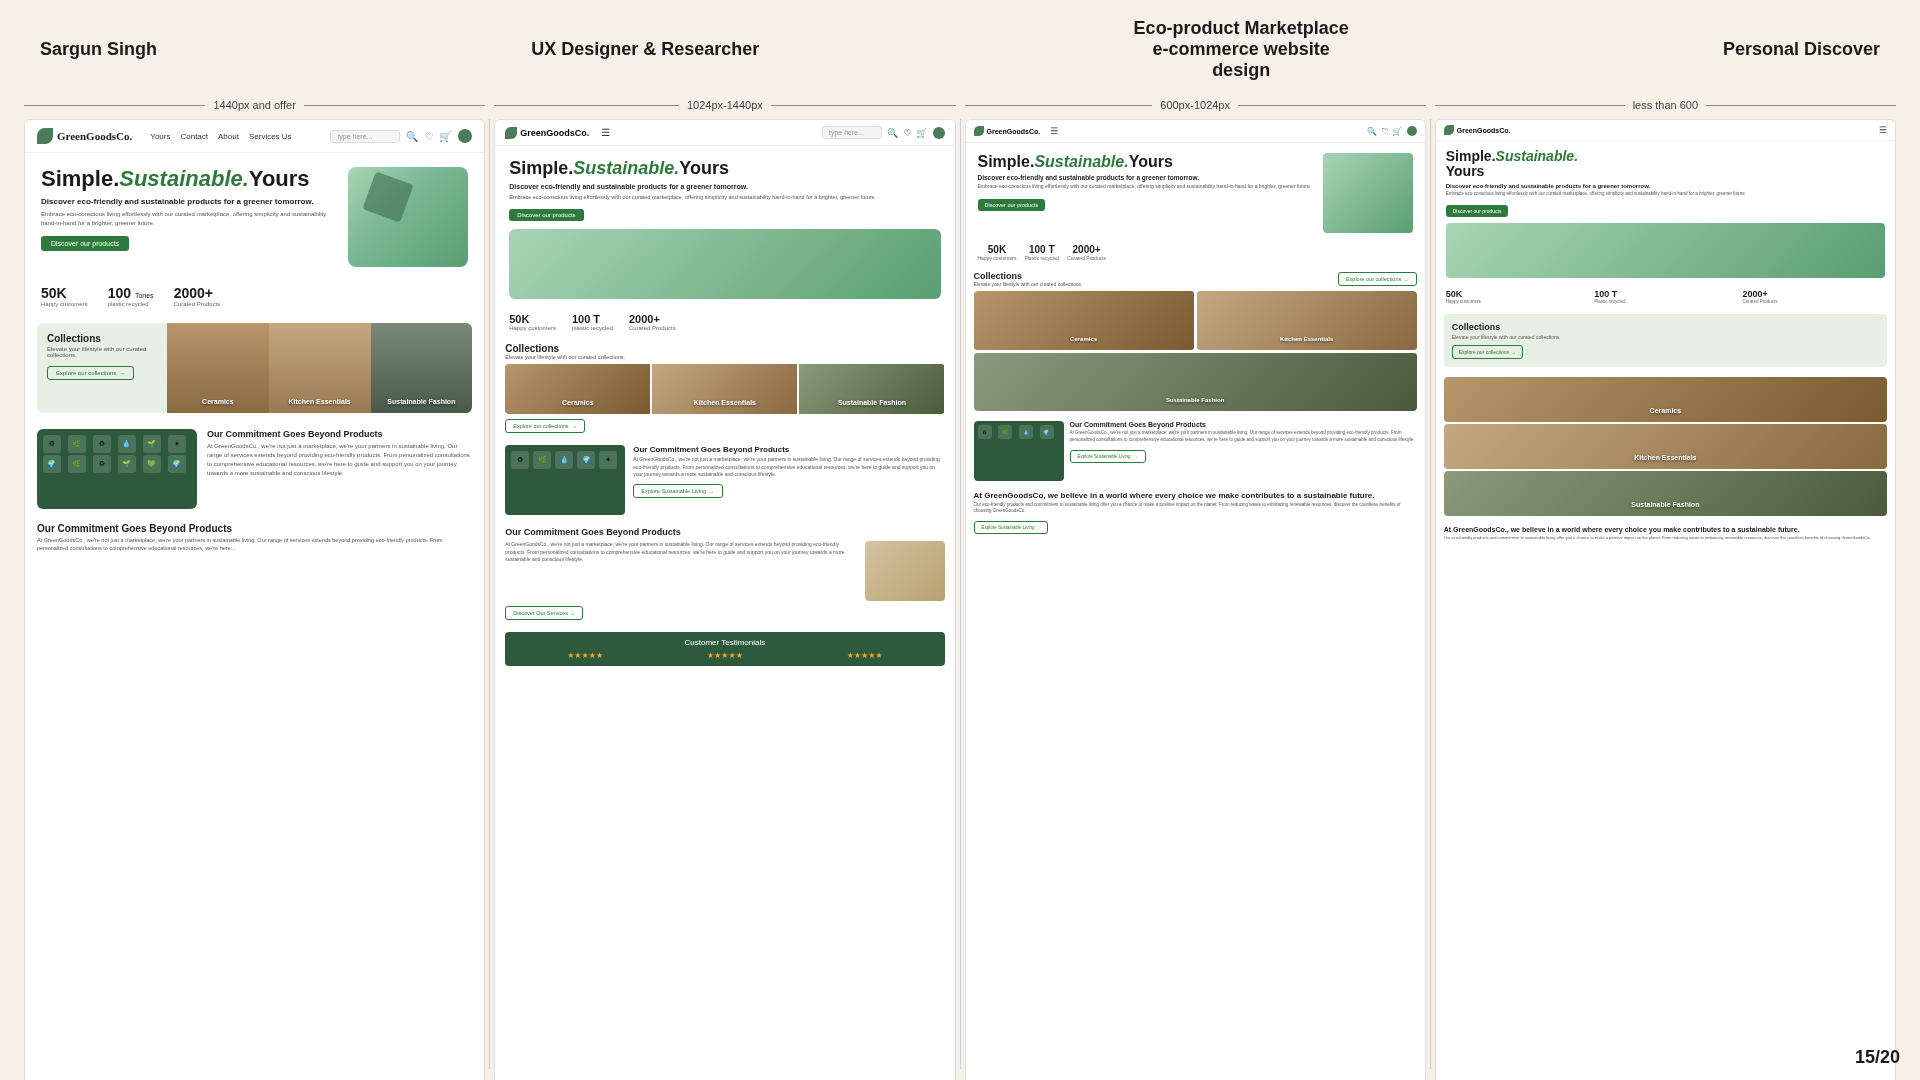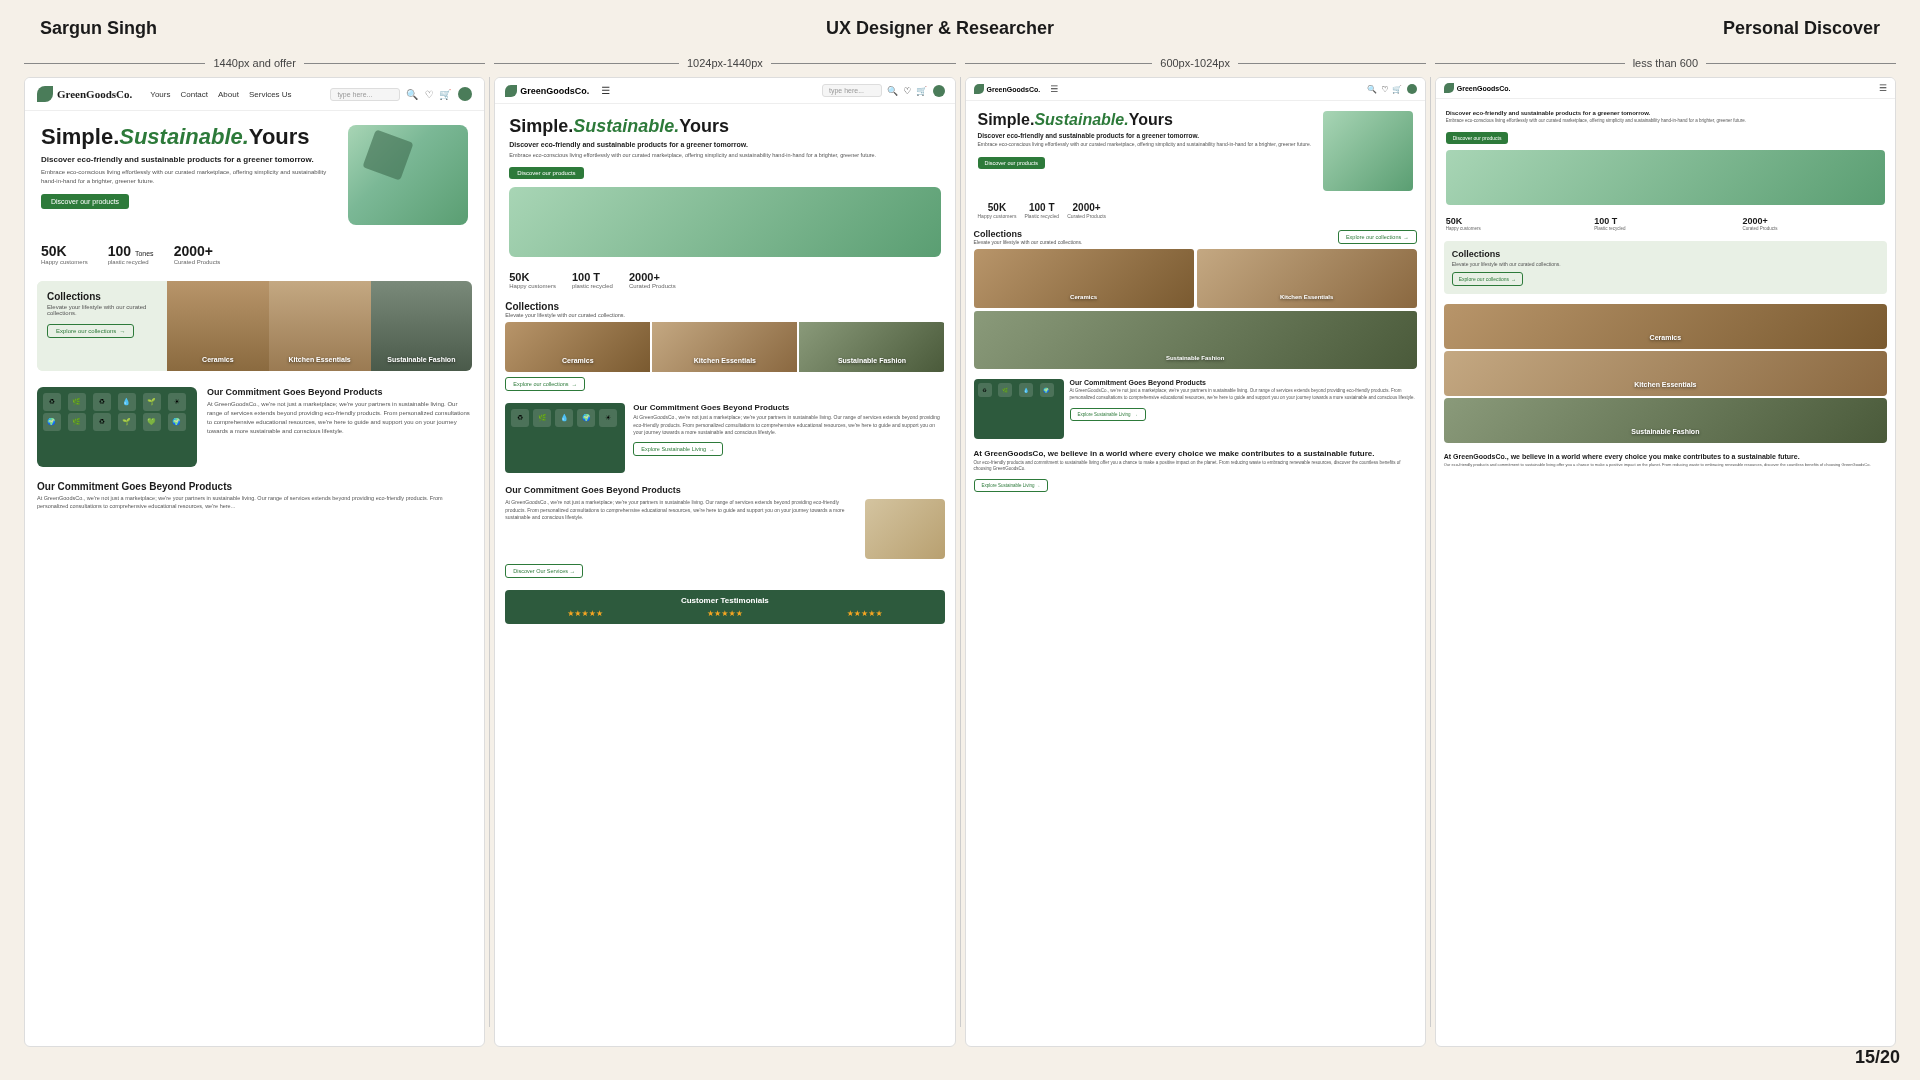--- a/index.html
+++ b/index.html
@@ -376,21 +376,21 @@
       border-radius: 4px;
       flex-shrink: 0;
     }
 
     .testimonials2 {
       background: #2d5a3d;
       margin: 6px 10px;
       border-radius: 4px;
       padding: 6px 10px;
     }
-    .testimonials2-title { font-size: 8px; font-weight: 700; color: #fff; font-family: sans-serif; text-align: center; }
+    .testimonials2-title { font-size: 8px; font-weight: 400; color: #fff; font-family: sans-serif; text-align: center; }
 
     .nav3 {
       display: flex;
       align-items: center;
       padding: 6px 8px;
       border-bottom: 1px solid #eee;
       gap: 6px;
       background: #fff;
     }
 
@@ -538,20 +538,25 @@
       background: #888;
     }
     .bp-text { white-space: nowrap; padding: 0 4px; }
   </style>
 </head>
 <body>
 
 <div class="header">
   <div class="header-left">Sargun Singh</div>
   <div class="header-center">UX Designer &amp; Researcher</div>
+  <div class="header-project">
+    <div class="header-project-title">Eco-product Marketplace</div>
+    <div class="header-project-title">e-commerce website</div>
+    <div class="header-project-title">design</div>
+  </div>
   <div class="header-right">Personal Discover</div>
 </div>
 
 <div class="main-content">
 
   <div class="breakpoint-section">
     <div class="bp-label-row">
       <div class="bp-line"></div>
       <span class="bp-text">1440px and offer</span>
       <div class="bp-line"></div>
@@ -883,20 +888,23 @@
 
       <div class="nav4">
         <div style="display:flex;align-items:center;gap:3px;">
           <div class="logo-leaf" style="width:10px;height:10px;"></div>
           <span style="font-size:7px;font-weight:700;font-family:sans-serif;">GreenGoodsCo.</span>
         </div>
         <span class="hamburger" style="margin-left:auto;font-size:9px;">☰</span>
       </div>
 
       <div class="hero4">
+        <div class="hero4-title">
+          <span>Simple.</span><span class="green">Sustainable.</span><br><span>Yours</span>
+        </div>
         <div class="hero4-sub">Discover eco-friendly and sustainable products for a greener tomorrow.</div>
         <div class="hero4-desc">Embrace eco-conscious living effortlessly with our curated marketplace, offering simplicity and sustainability hand-in-hand for a brighter, greener future.</div>
         <div class="btn-green" style="font-size:5px;padding:3px 7px;">Discover our products</div>
         <div class="hero4-image"></div>
       </div>
 
       <div class="stats4">
         <div class="stat4">
           <div class="stat4-num">50K</div>
           <div class="stat4-label">Happy customers</div>

